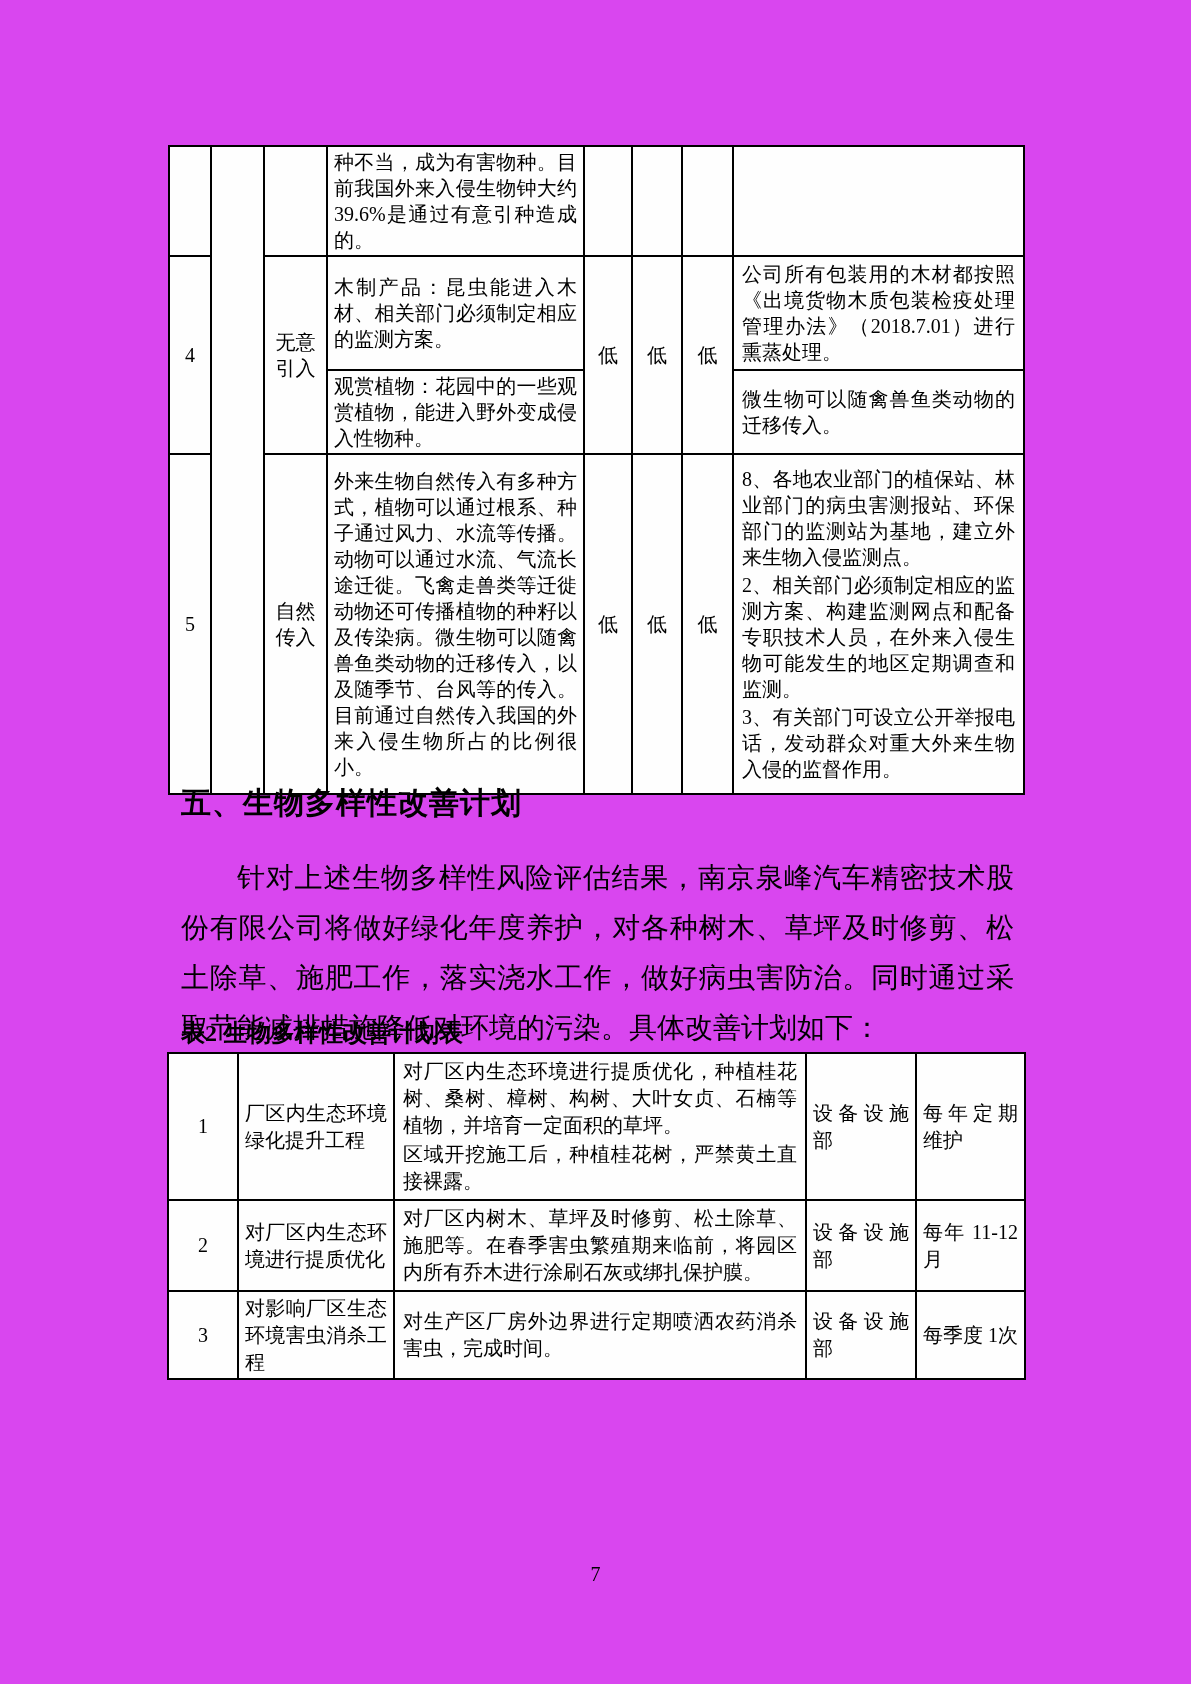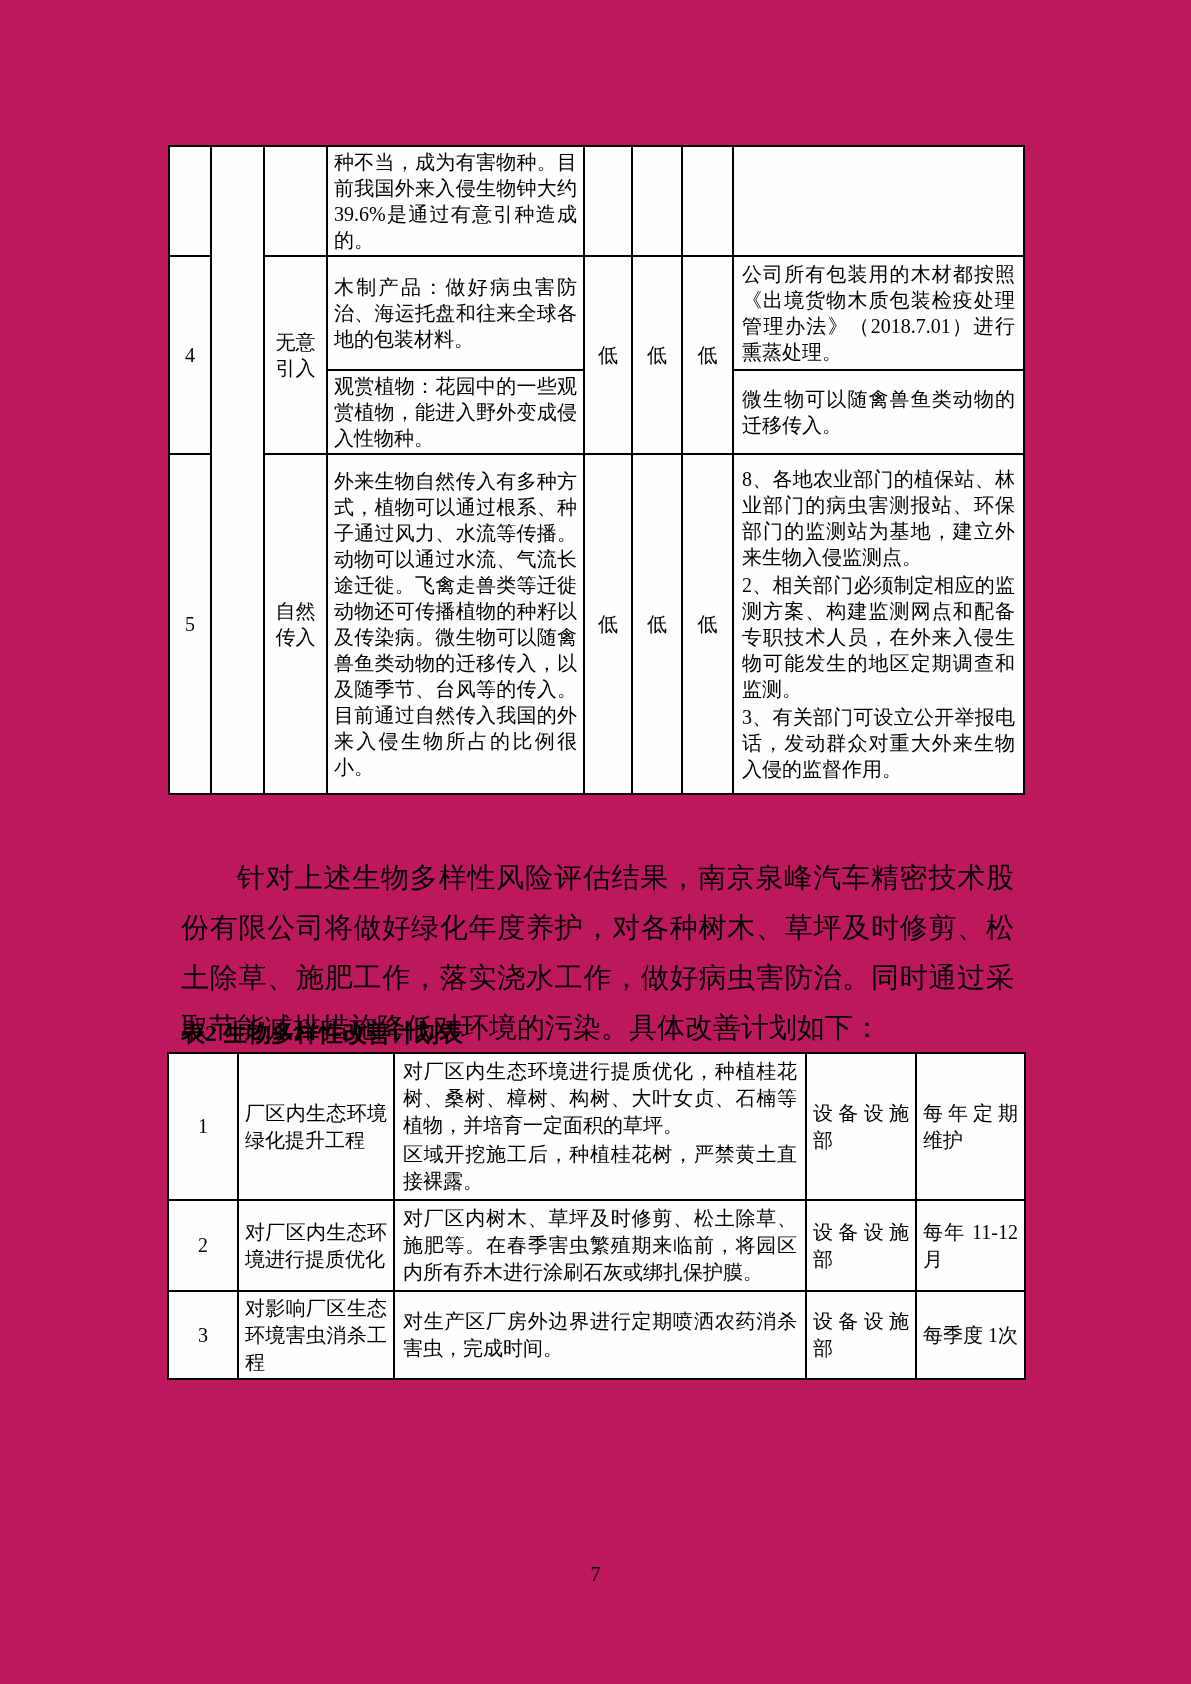--- a/index.html
+++ b/index.html
@@ -1,18 +1,18 @@
 <!DOCTYPE html>
 <html><head>
 <meta charset="utf-8">
 <style>
   html,body{margin:0;padding:0;background:#888;}
   .page{
     position:relative;width:1191px;height:1684px;margin:0 auto;
-    background:#be185d;color:#000;
+    background:#d946ef;color:#000;
     font-family:"Liberation Serif","DejaVu Serif",serif;
   }
   table{border-collapse:collapse;table-layout:fixed;position:absolute;background:#fefefe;}
   td{
     border:2px solid #000;vertical-align:middle;
     font-size:20px;line-height:26px;padding:2px 6px;
     word-break:break-all;overflow:hidden;
   }
   .risk{left:168px;top:145px;width:855px;}
   .plan{left:167px;top:1052px;width:857px;}
@@ -64,21 +64,21 @@
       </td>
       <td class="t-center"></td>
       <td class="t-center"></td>
       <td class="t-center"></td>
       <td class="t-just"></td>
     </tr>
     <tr style="height:106px">
       <td rowspan="2" class="t-center">4</td>
       <td rowspan="2" class="t-center">无意引入</td>
       <td class="t-just">
-        <div>木制产品：做好病虫害防治、海运托盘和往来全球各地的包装材料。</div>
+        <div>木制产品：昆虫能进入木材、相关部门必须制定相应的监测方案。</div>
       </td>
       <td rowspan="2" class="t-center">低</td>
       <td rowspan="2" class="t-center">低</td>
       <td rowspan="2" class="t-center">低</td>
       <td class="t-just measure">
         <div>公司所有包装用的木材都按照《出境货物木质包装检疫处理管理办法》（2018.7.01）进行熏蒸处理。</div>
       </td>
     </tr>
     <tr style="height:78px">
       <td class="t-just">
@@ -99,20 +99,21 @@
       <td class="t-center">低</td>
       <td class="t-just measure">
         <div>8、各地农业部门的植保站、林业部门的病虫害测报站、环保部门的监测站为基地，建立外来生物入侵监测点。</div>
         <div>2、相关部门必须制定相应的监测方案、构建监测网点和配备专职技术人员，在外来入侵生物可能发生的地区定期调查和监测。</div>
         <div>3、有关部门可设立公开举报电话，发动群众对重大外来生物入侵的监督作用。</div>
       </td>
     </tr>
   </tbody>
     </table>
 
+  <div class="heading">五、生物多样性改善计划</div>
   <div class="intro">针对上述生物多样性风险评估结果，南京泉峰汽车精密技术股份有限公司将做好绿化年度养护，对各种树木、草坪及时修剪、松土除草、施肥工作，落实浇水工作，做好病虫害防治。同时通过采取节能减排措施降低对环境的污染。具体改善计划如下：</div>
 
   <div class="caption">表2 生物多样性改善计划表</div>
 
   <table class="plan">
     <colgroup>
       <col style="width:70px">
         <col style="width:156px">
         <col style="width:412px">
       <col style="width:110px">

